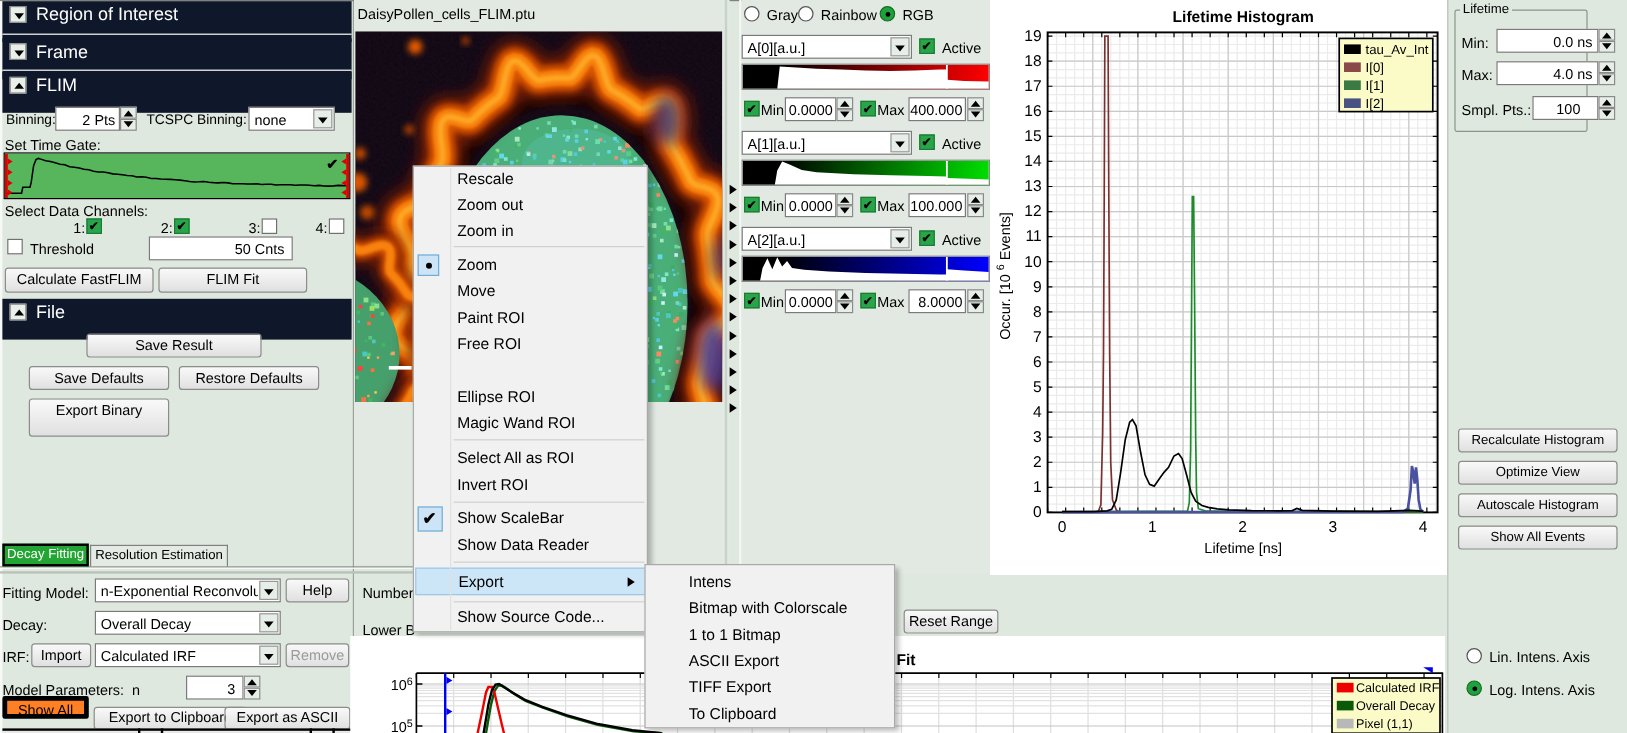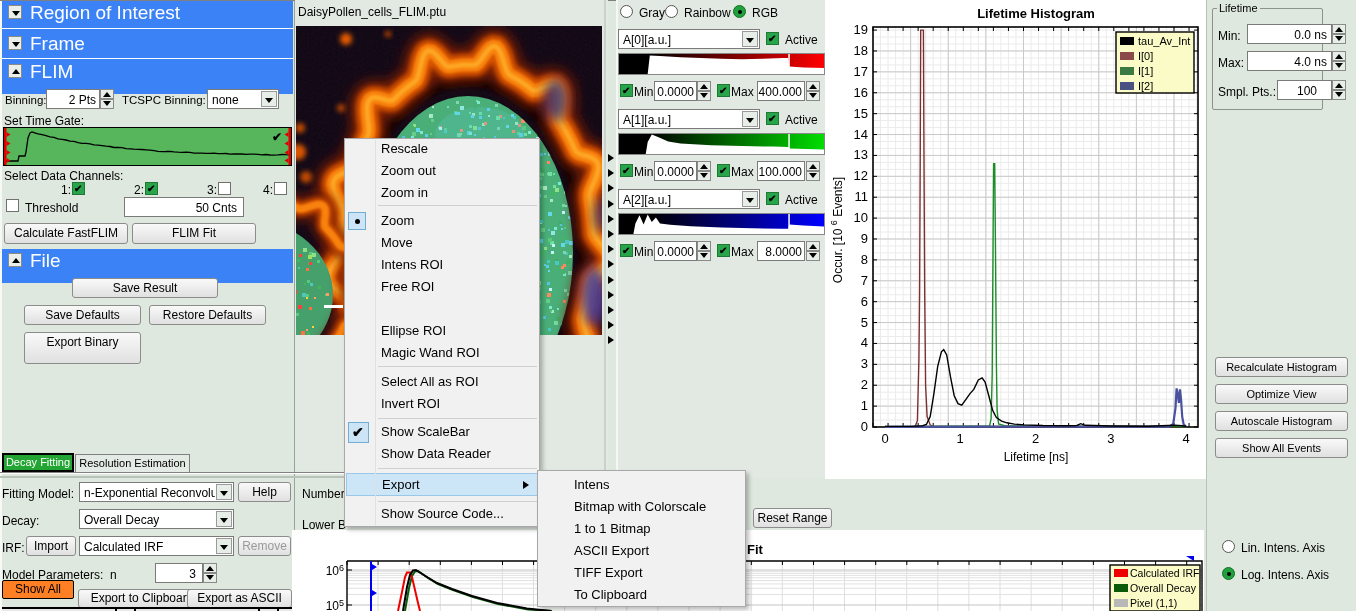--- a/index.html
+++ b/index.html
@@ -1,17 +1,17 @@
 <!DOCTYPE html>
 <html><head><meta charset="utf-8"><title>FLIM</title><style>
 *{margin:0;padding:0;box-sizing:border-box}
 html,body{width:1356px;height:611px;overflow:hidden}
 body{position:relative;background:#dfe8df;font-family:"Liberation Sans",sans-serif;font-size:11px;color:#000}
 .abs{position:absolute}
-.hdr{position:absolute;left:2px;width:291px;height:34px;background:#3b82f6;color:#fff;font-size:19px;line-height:23px}
+.hdr{position:absolute;left:2px;width:291px;height:34px;background:#0f172a;color:#fff;font-size:15px;line-height:23px}
 .hdr .cbtn{position:absolute;left:6px;top:4px;width:14px;height:14px;background:#e9efe9;border:1px solid #8a8a8a}
 .hdr .lab{position:absolute;left:28px;top:0}
 .tri-d{position:absolute;left:3px;top:5px;width:0;height:0;border-left:4px solid transparent;border-right:4px solid transparent;border-top:5px solid #000}
 .tri-u{position:absolute;left:3px;top:4px;width:0;height:0;border-left:4px solid transparent;border-right:4px solid transparent;border-bottom:5px solid #000}
 .btn{position:absolute;background:linear-gradient(#f9f9f9,#e0e0e0);border:1px solid #8c8c8c;border-radius:3px;font-size:11px;text-align:center;color:#000}
 .btn.dis{color:#9a9a9a}
 .field{position:absolute;background:#fff;border:1px solid #7a7a7a;font-size:12px}
 .combo{position:absolute;background:#fff;border:1px solid #7a7a7a}
 .combo .tx{position:absolute;left:4px;top:2.5px;white-space:nowrap;overflow:hidden;font-size:12px}
 .combo .ar{position:absolute;right:1px;top:1px;bottom:1px;width:16px;background:#e7ede7;border:1px solid #9a9a9a}
@@ -133,21 +133,21 @@
     <div class="tx">Calculated IRF</div>
     <div class="ar"></div>
   </div>
 <div class="btn dis" style="left:238px;top:536px;width:53px;height:20px;line-height:18px;font-size:12px">Remove</div>
 <div class="lbl" style="left:2px;top:568px">Model Parameters:&nbsp; n</div>
 <div class="field" style="left:155px;top:563px;width:48px;height:20px;text-align:right;padding:3px 6px 0 0">3</div>
 <div class="spin" style="left:203px;top:563px;height:20px">
     <div class="u"></div>
     <div class="d"></div>
   </div>
-<div class="abs" style="left:2px;top:580px;width:72px;height:19px;background:#ff7f24;border:1px solid #000000;border-radius:2px;text-align:center;line-height:17px;font-size:12px">Show All</div>
+<div class="abs" style="left:2px;top:580px;width:72px;height:19px;background:#ff7f24;border:4px solid #000000;border-radius:2px;text-align:center;line-height:17px;font-size:12px">Show All</div>
 <div class="btn" style="left:78px;top:589px;width:128px;height:19px;line-height:17px;font-size:12px">Export to Clipboard</div>
 <div class="btn" style="left:187px;top:589px;width:105px;height:19px;line-height:17px;font-size:12px">Export as ASCII</div>
 <div class="abs" style="left:2px;top:607px;width:292px;height:4px;background:#e8e8e8;border-top:2px solid #000"></div>
 <div class="abs" style="left:115px;top:607px;width:2px;height:4px;background:#000"></div>
 <div class="abs" style="left:134px;top:607px;width:2px;height:4px;background:#000"></div>
 <div class="abs" style="left:258px;top:607px;width:2px;height:4px;background:#000"></div>
 <div class="abs" style="left:277px;top:607px;width:2px;height:4px;background:#000"></div>
 <div class="abs" style="left:295px;top:0;width:313px;height:470px;background:#e2e9e2"></div>
 <div class="lbl12" style="left:298px;top:5px">DaisyPollen_cells_FLIM.ptu</div>
 <div class="abs" style="left:296px;top:26px;width:306px;height:309px;overflow:hidden"><svg width="306" height="309" viewBox="0 0 306 309" xmlns="http://www.w3.org/2000/svg">
@@ -1558,21 +1558,21 @@
     <div class="mi" style="top:70.5px">
       <div class="t">Zoom</div>
     </div>
     <div class="ibox" style="top:72.5px">
       <div style="position:absolute;left:6px;top:6px;width:5px;height:5px;border-radius:50%;background:#000"></div>
     </div>
     <div class="mi" style="top:92.5px">
       <div class="t">Move</div>
     </div>
     <div class="mi" style="top:114.5px">
-      <div class="t">Intens ROI</div>
+      <div class="t">Paint ROI</div>
     </div>
     <div class="mi" style="top:136.5px">
       <div class="t">Free ROI</div>
     </div>
     <div class="mi" style="top:180.5px">
       <div class="t">Ellipse ROI</div>
     </div>
     <div class="mi" style="top:202.5px">
       <div class="t">Magic Wand ROI</div>
     </div>

